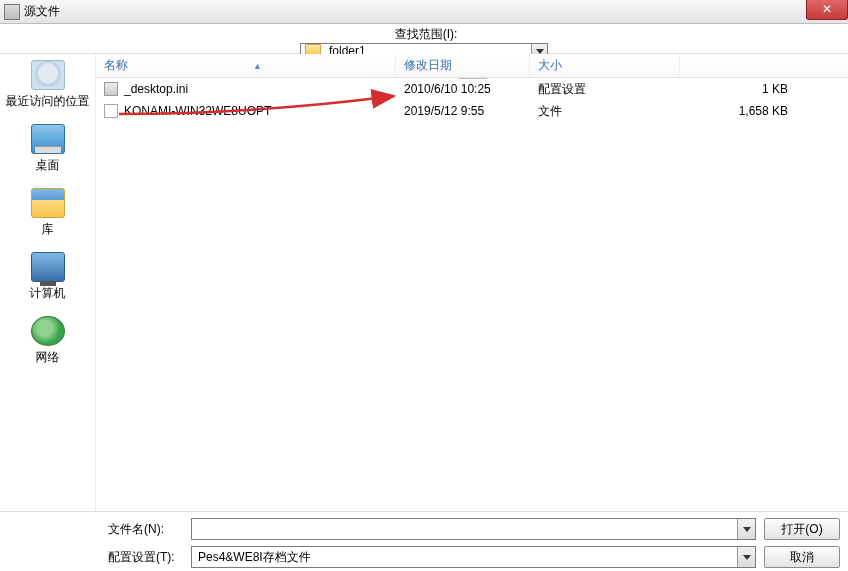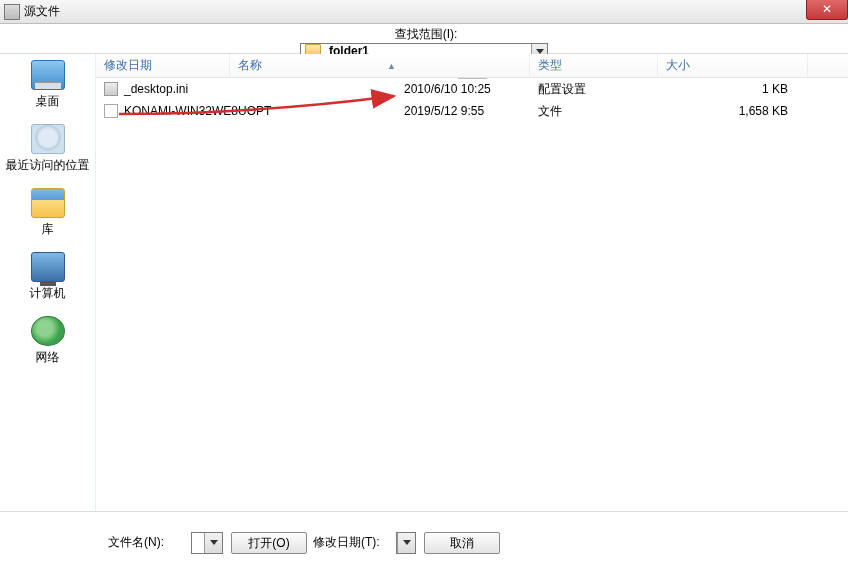--- a/index.html
+++ b/index.html
@@ -6,21 +6,21 @@
 body { width: 848px; height: 571px; overflow: hidden; background: #fff; }
 
 
 .titlebar { height: 24px; background: linear-gradient(#f7f7f7,#e4e4e4); border-bottom: 1px solid #bdbdbd; display: flex; align-items: center; padding: 0 4px; position: relative; }
 .titlebar .sysicon { width: 16px; height: 16px; margin-right: 4px; background: linear-gradient(#ddd,#bbb); border: 1px solid #777; display: inline-block; }
 .titlebar .close { position: absolute; right: 0; top: 0; width: 42px; height: 20px; background: linear-gradient(#e06767,#c43b3b); border: 1px solid #8a1f1f; border-top: none; border-radius: 0 0 3px 3px; color: #fff; text-align: center; line-height: 18px; font-size: 11px; }
 
 
 .toolbarrow { height: 30px; display: flex; align-items: center; padding: 2px 4px; border-bottom: 1px solid #ddd; flex-direction: column; }
 .toolbarrow .lbl { margin: 0 6px 0 10px; }
-.pathbox { display: flex; align-items: center; height: 22px; border: 1px solid #7a7a7a; background: #fff; width: 248px; font-weight: bold; }
+.pathbox { display: flex; align-items: center; height: 22px; border: 1px solid #7a7a7a; background: #fff; width: 248px; }
 .pathbox .foldericon { width: 16px; height: 14px; margin: 0 4px; background: linear-gradient(#ffe9a8,#f7c34b); border: 1px solid #caa33a; border-radius: 1px; }
 .pathbox .txt { flex: 1; padding: 0 4px; }
 .pathbox .dd { width: 16px; height: 100%; border-left: 1px solid #999; display: flex; align-items: center; justify-content: center; background: linear-gradient(#f2f2f2,#dcdcdc); }
 .toolbtns { display: flex; align-items: center; gap: 6px; margin-left: 18px; }
 .tb { width: 20px; height: 20px; display: flex; align-items: center; justify-content: center; }
 .fld { width: 16px; height: 13px; background: linear-gradient(#ffe9a8,#f7c34b); border: 1px solid #caa33a; border-radius: 1px; }
 .viewbtn { display: flex; align-items: center; height: 20px; border: 1px solid #bcbcbc; border-radius: 2px; padding: 0 3px; gap: 3px; background: linear-gradient(#fdfdfd,#ececec); }
 .viewbtn .grid { width: 12px; height: 12px; background: repeating-linear-gradient(#5a8bd6 0 1px, transparent 1px 4px), repeating-linear-gradient(90deg,#5a8bd6 0 1px, transparent 1px 4px); border: 1px solid #5a8bd6; }
 
 
@@ -52,21 +52,21 @@
 .row .cell.name { width: 300px; display: flex; align-items: center; gap: 6px; text-align: right; }
 .row .cell.date { width: 134px; }
 .row .cell.typ  { width: 128px; }
 .row .cell.size { width: 150px; text-align: right; padding-right: 20px; }
 .fileic { width: 14px; height: 14px; border: 1px solid #aaa; background: #fff; display: inline-block; flex-shrink: 0; }
 .fileic.cfg { background: linear-gradient(#eee,#ccc); border: 1px solid #999; }
 
 svg.arrow { position: absolute; top: 30px; left: 18px; width: 290px; height: 36px; pointer-events: none; }
 
 
-.bottom { height: 60px; border-top: 1px solid #ddd; padding: 6px 8px 4px 108px; display: flex; gap: 6px; }
+.bottom { height: 60px; border-top: 1px solid #ddd; padding: 6px 8px 4px 108px; display: flex; flex-direction: column; gap: 6px; }
 .brow { display: flex; align-items: center; gap: 8px; }
 .brow .lbl { width: 75px; }
 .input { flex: 1; height: 22px; border: 1px solid #7a7a7a; background: #fff; display: flex; align-items: center; }
 .input .txt { flex: 1; padding: 0 6px; }
 .input .dd { width: 18px; height: 100%; border-left: 1px solid #999; background: linear-gradient(#f2f2f2,#dcdcdc); display: flex; align-items: center; justify-content: center; }
 .btn { width: 76px; height: 22px; border: 1px solid #8a8a8a; background: linear-gradient(#fdfdfd,#e4e4e4); border-radius: 2px; text-align: center; line-height: 20px; }
 .arrowdown { width: 0; height: 0; border-left: 4px solid transparent; border-right: 4px solid transparent; border-top: 5px solid #333; }
 .arrowback { font-size: 14px; color: #1f7a2f; font-weight: bold; }
 </style>
 </head>
@@ -100,52 +100,49 @@
     <div class="viewbtn">
       <span class="grid"></span>
       <span class="arrowdown"></span>
     </div>
   </div>
 </div>
 
 <div class="main">
   <div class="places">
     <div class="place">
+        <div class="ic recent"></div>
+        <div>最近访问的位置</div>
+      </div>
+    <div class="place">
         <div class="ic desktop"></div>
         <div>桌面</div>
-      </div>
-    <div class="place">
-        <div class="ic recent"></div>
-        <div>最近访问的位置</div>
       </div>
     <div class="place">
         <div class="ic lib"></div>
         <div>库</div>
       </div>
     <div class="place">
         <div class="ic comp"></div>
         <div>计算机</div>
       </div>
     <div class="place">
         <div class="ic net"></div>
         <div>网络</div>
       </div>
   </div>
 
   <div class="filelist">
     <div class="headerrow">
-      <div class="col date">
-          <span>修改日期</span>
-        </div>
       <div class="col name">
           <span>名称</span>
           <span class="sorticon">▲</span>
         </div>
-      <div class="col typ">
-          <span>类型</span>
+      <div class="col date">
+          <span>修改日期</span>
         </div>
       <div class="col size">
           <span>大小</span>
         </div>
     </div>
 
     <div class="row">
       <div class="cell name">
           <span class="fileic cfg"></span>
           <span>_desktop.ini</span>
@@ -180,21 +177,22 @@
     <span class="lbl">文件名(N):</span>
     <div class="input">
       <span class="txt"></span>
       <span class="dd">
           <span class="arrowdown"></span>
         </span>
     </div>
     <div class="btn"><span>打开(O)</span></div>
   </div>
   <div class="brow">
-    <span class="lbl">修改日期(T):</span>
+    <span class="lbl">配置设置(T):</span>
     <div class="input">
+      <span class="txt">Pes4&amp;WE8I存档文件</span>
       <span class="dd">
           <span class="arrowdown"></span>
         </span>
     </div>
     <div class="btn"><span>取消</span></div>
   </div>
 </div>
 
 </body></html>

